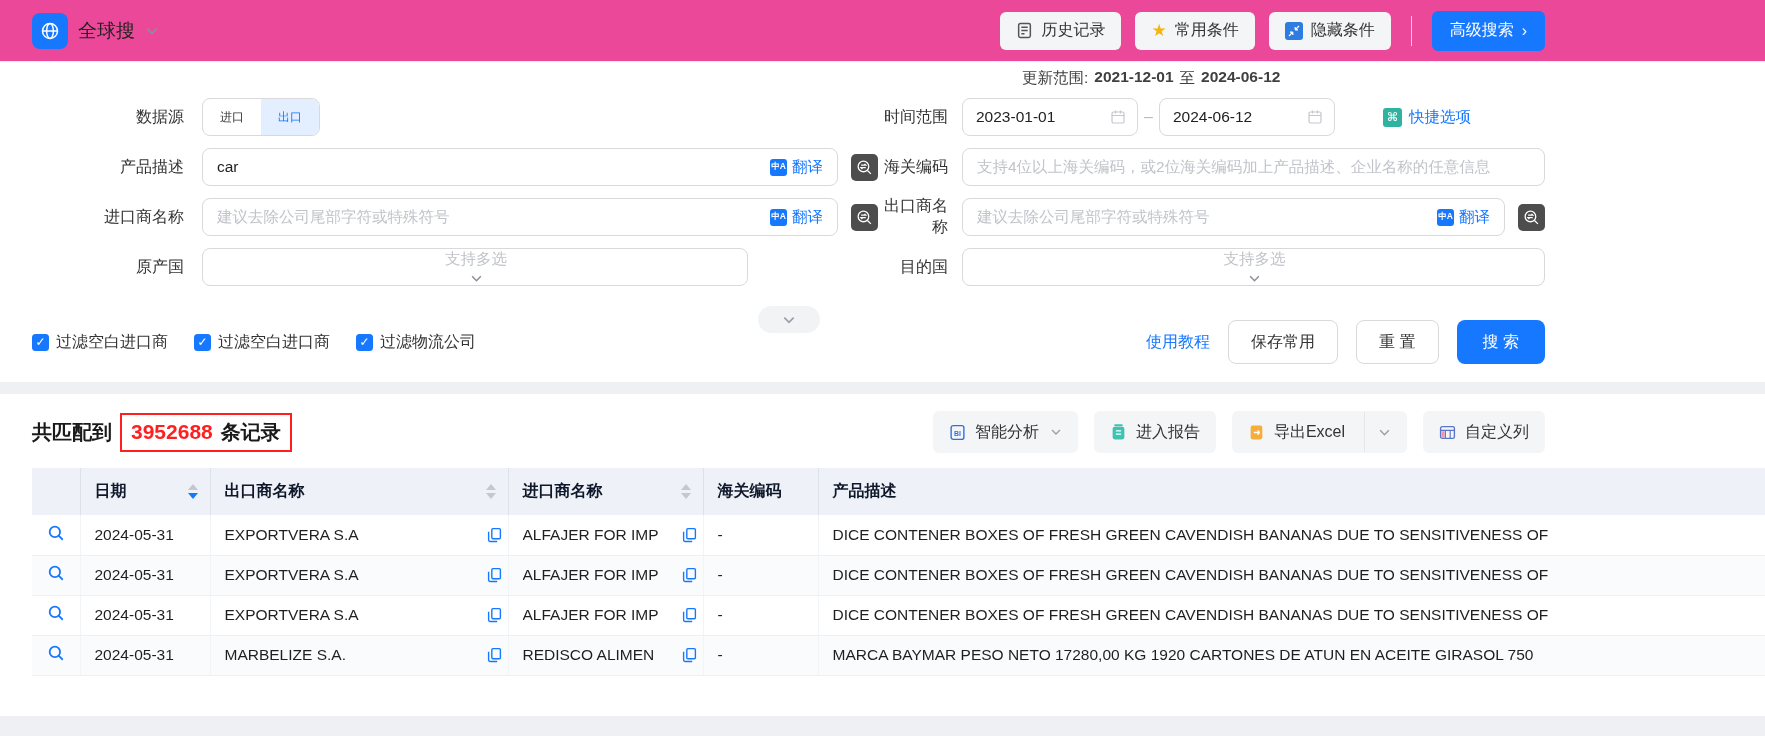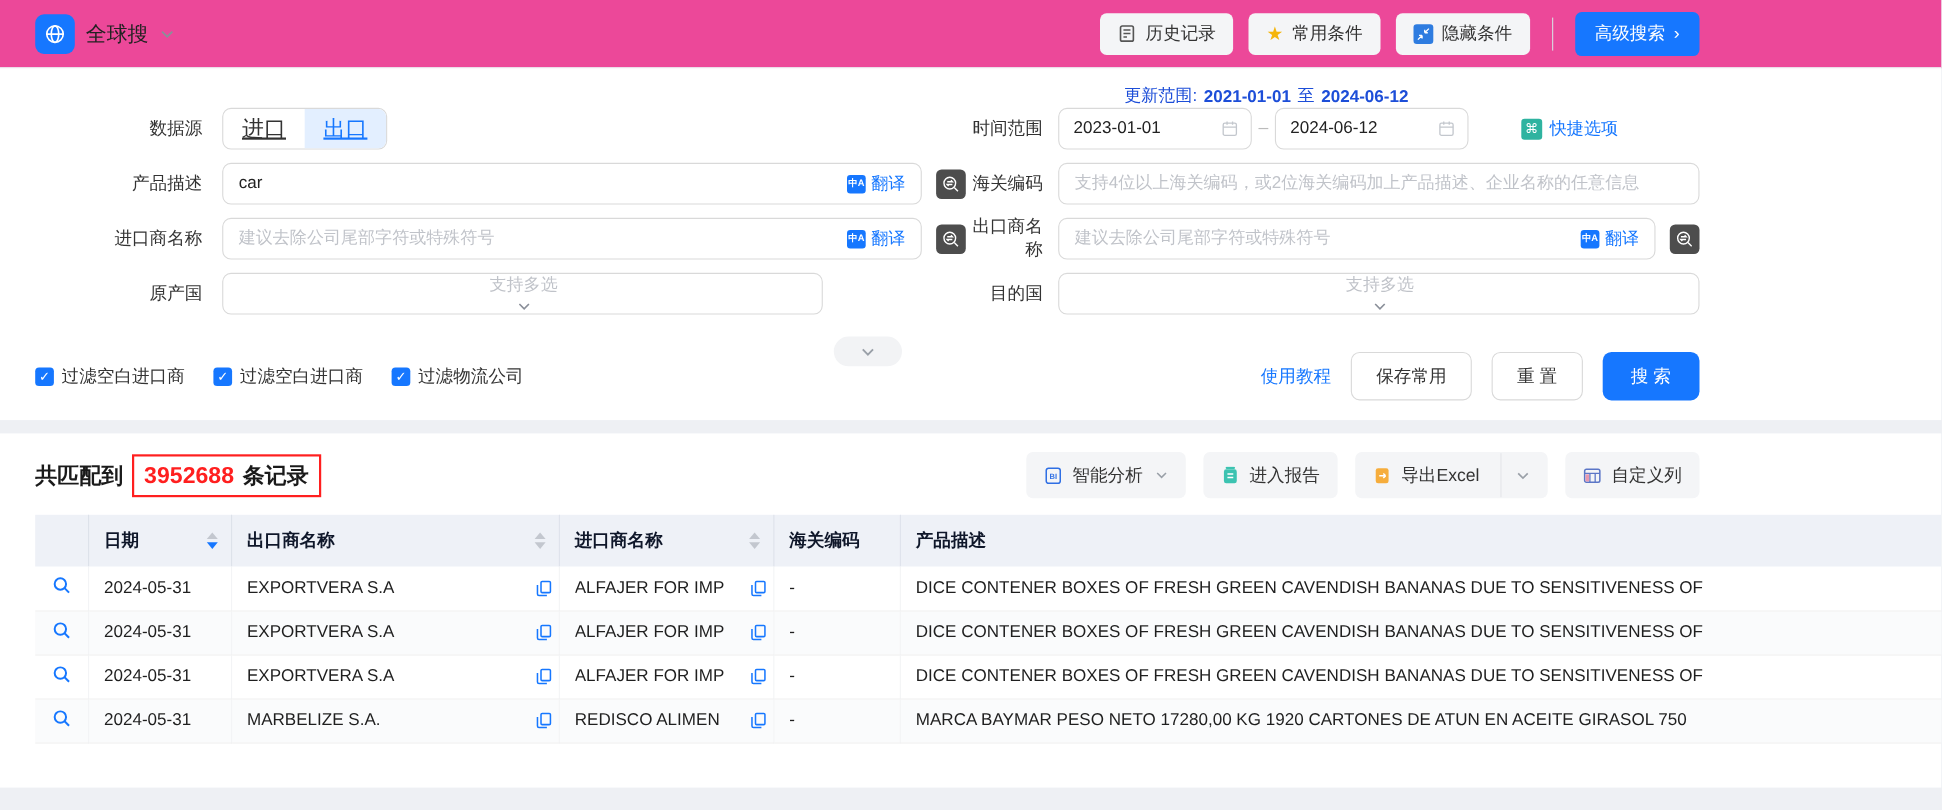--- a/index.html
+++ b/index.html
@@ -25,31 +25,31 @@
   .icon-sq { display:inline-flex; align-items:center; justify-content:center; border-radius:3px; }
   .hide-ic { width:18px; height:18px; background:#2e7ce0; }
   .star { color:#f5b50a; font-size:17px; }
 
   
   .form-card { background:#fff; padding:6px 0 18px 0; }
   .form-cols { display:flex; padding:0 220px 0 32px; }
   .col-left { width:846px; flex:none; }
   .col-right { flex:1; min-width:0; }
   .rangespacer { height:30px; }
-  .update-range { height:30px; display:flex; align-items:flex-end; gap:6px;
-    font-size:15.5px; color:#1d4ed8; padding-left:144px; }
+  .update-range { height:30px; display:flex; align-items:flex-start; gap:6px;
+    font-size:15.5px; color:#404040; padding-left:144px; }
   .update-range b { font-weight:bold; }
   .frow { display:flex; align-items:center; margin-bottom:12px; height:38px; }
   .lbl { font-size:16px; color:#333; text-align:right; padding-right:18px; flex:none; }
   .col-left .lbl { width:170px; }
   .col-right .lbl { width:84px; padding-right:14px; }
   .ctl { border:1px solid #d9d9d9; border-radius:8px; height:38px; background:#fff;
     display:flex; align-items:center; }
   .seg { flex:none; overflow:hidden; }
-  .seg-item { padding:0 17px; height:100%; display:flex; align-items:center; font-size:20px;text-decoration:underline; }
+  .seg-item { padding:0 17px; height:100%; display:flex; align-items:center; font-size:12px; }
   .seg-item.active { background:#e3efff; color:#1677ff; border-radius:0 7px 7px 0; }
   .ds-box { width:446px; margin-left:12px; }
   .ds-text { flex:1; padding-left:14px; font-size:15.5px; color:#333; }
   .ds-chev { padding:0 12px; color:#999; display:flex; }
   .ds-sep { width:1px; height:36px; background:#e3e6ea; }
   .optimize { display:flex; align-items:center; gap:7px; padding:0 16px; font-size:15.5px; color:#333; }
   .input-wrap { flex:1; position:relative; }
   .input-wrap input { border:none; outline:none; width:100%; height:36px; border-radius:8px;
     padding:0 86px 0 14px; font-size:15.5px; color:#222; background:transparent; }
   .input-wrap input::placeholder, .plain-input::placeholder { color:#c0c3c9; }
@@ -229,21 +229,21 @@
                 <path d="M2 4l4 4 4-4"></path>
               </svg>
           </span>
         </div>
       </div>
     </div>
 
     <div class="col-right">
       <div class="update-range">
         <span>更新范围:</span>
-        <b>2021-01-01</b>
+        <b>2021-12-01</b>
         <span>至</span>
         <b>2024-06-12</b>
       </div>
 
       <div class="frow">
         <span class="lbl">时间范围</span>
         <div class="ctl date-box">
           <span>2023-01-01</span>
           <svg width="16" height="16" viewBox="0 0 16 16" fill="none" stroke="#c3c7cd" stroke-width="1.2">
             <rect x="2" y="3" width="12" height="11" rx="1.5"></rect>

